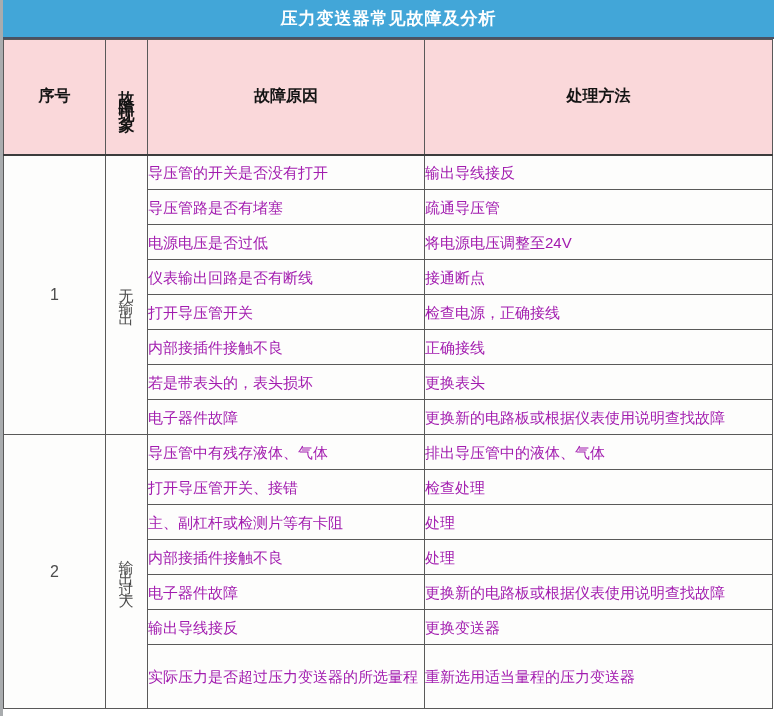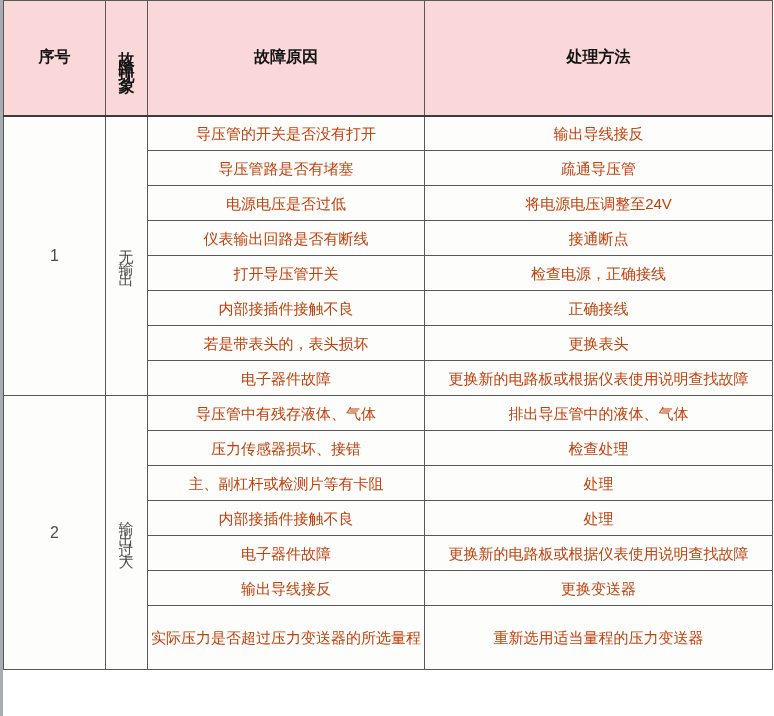--- a/index.html
+++ b/index.html
@@ -64,33 +64,34 @@
   }
   .vtext {
     display: inline-block;
     writing-mode: vertical-rl;
     text-orientation: upright;
     letter-spacing: 11px;
     line-height: 1;
   }
   .vtext-head { letter-spacing: 9px; font-weight: bold; }
   td.cause-cell, td.method-cell {
-    color: #c2410c;
+    color: #a21caf;
     font-size: 15px;
-    text-align: center;
+    text-align: left;
     vertical-align: middle;
     padding: 4px 8px 4px 12px;
     line-height: 23px;
   }
   .below-table { height: 6px; background: #ffffff; }
 </style>
 </head>
 <body>
 
 <div class="page">
+  <div class="title-bar">压力变送器常见故障及分析</div>
 
   <table class="fault-table">
     <colgroup>
       <col style="width:102px">
       <col style="width:42px">
       <col style="width:277px">
       <col style="width:348px">
     </colgroup>
     <tbody>
         <tr class="header-row">
@@ -135,21 +136,21 @@
       <td class="method-cell">更换新的电路板或根据仪表使用说明查找故障</td>
     </tr>
 
     <tr class="body-row">
       <td class="no-cell" rowspan="7">2</td>
       <td class="ph-cell" rowspan="7"><span class="vtext">输出过大</span></td>
       <td class="cause-cell">导压管中有残存液体、气体</td>
       <td class="method-cell">排出导压管中的液体、气体</td>
     </tr>
     <tr class="body-row">
-      <td class="cause-cell">压力传感器损坏、接错</td>
+      <td class="cause-cell">打开导压管开关、接错</td>
       <td class="method-cell">检查处理</td>
     </tr>
     <tr class="body-row">
       <td class="cause-cell">主、副杠杆或检测片等有卡阻</td>
       <td class="method-cell">处理</td>
     </tr>
     <tr class="body-row">
       <td class="cause-cell">内部接插件接触不良</td>
       <td class="method-cell">处理</td>
     </tr>

